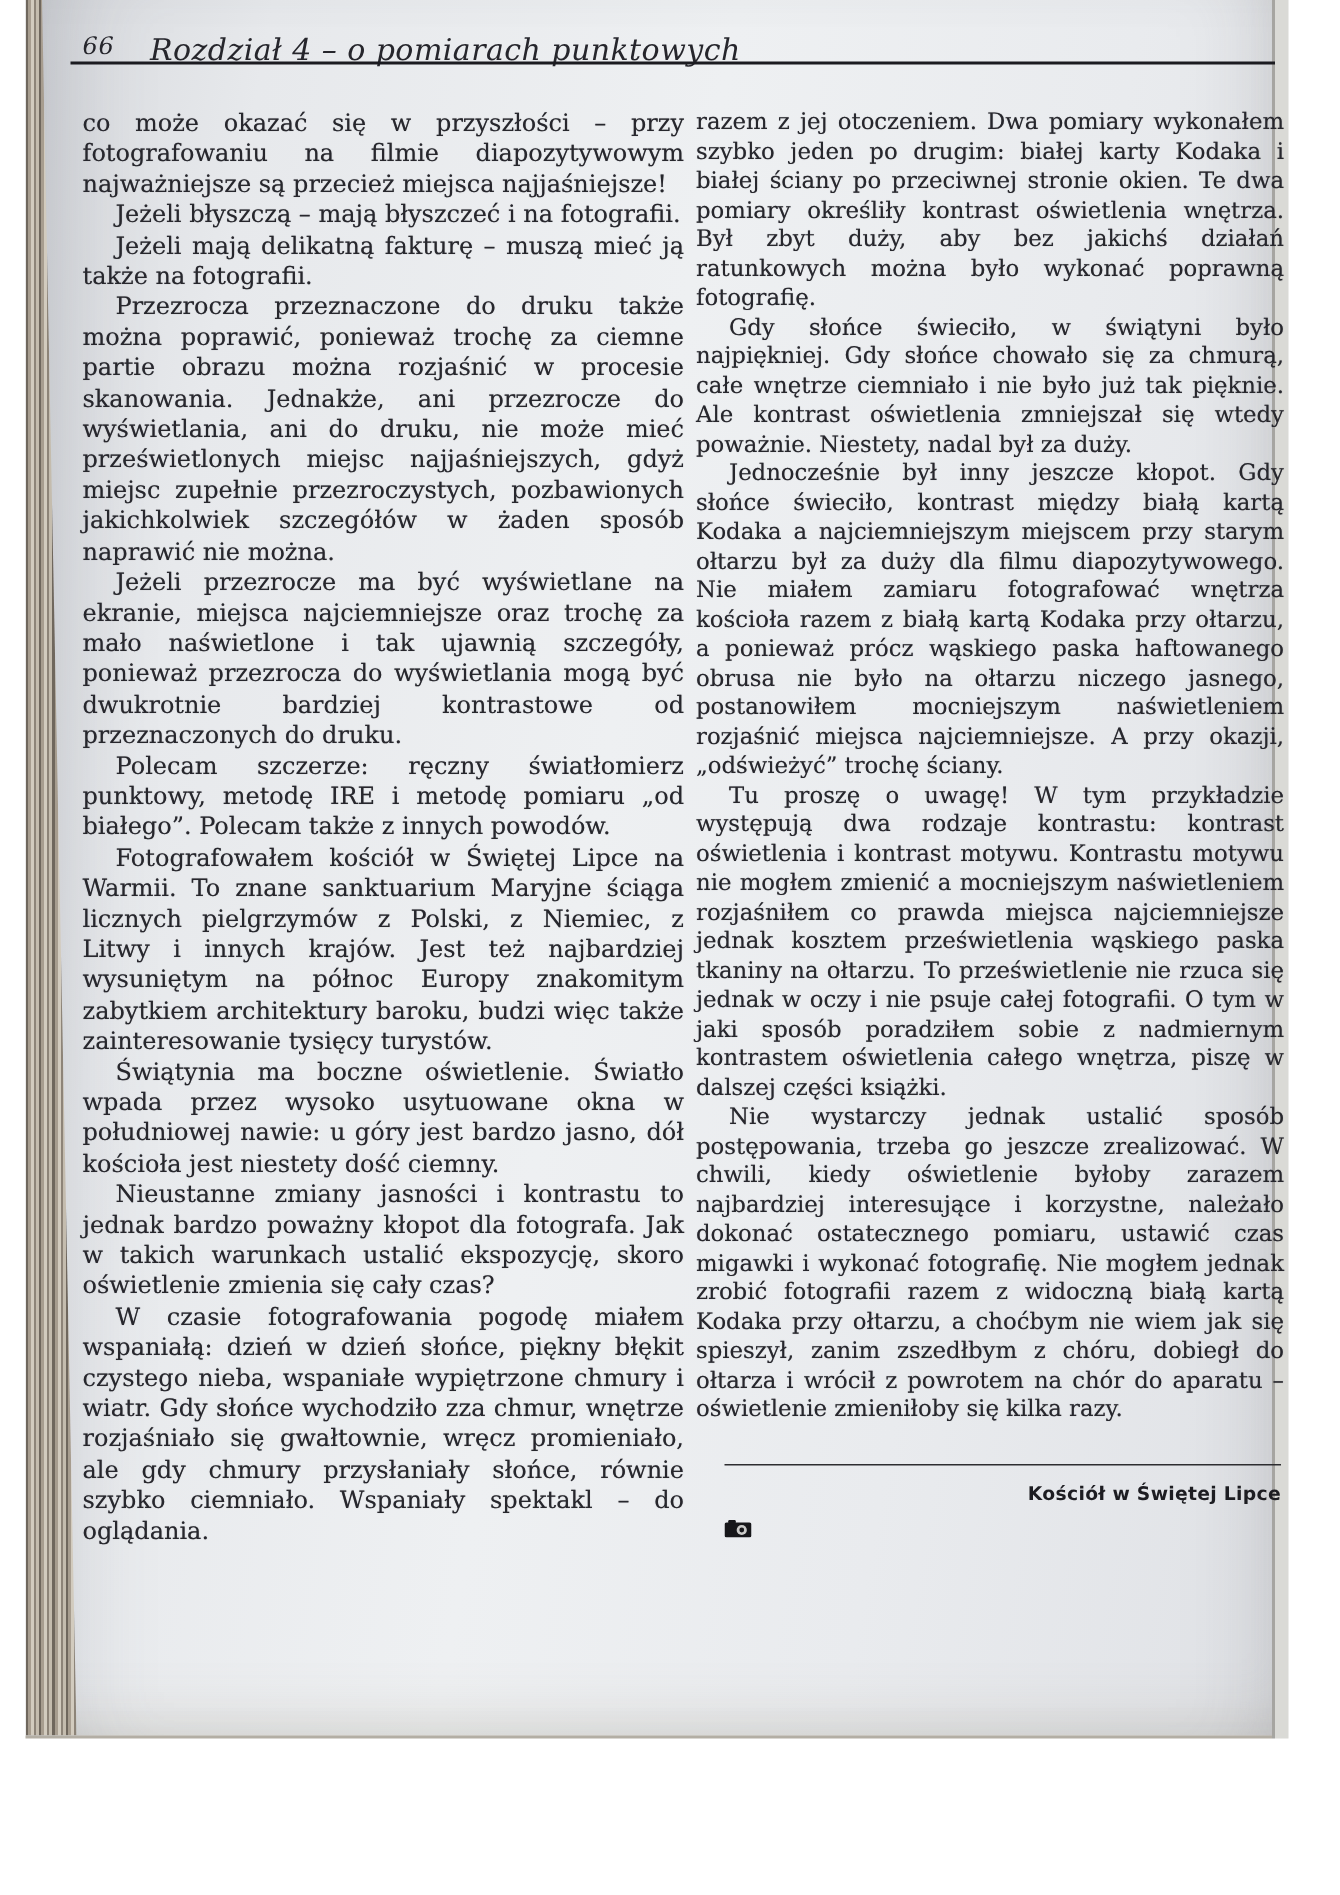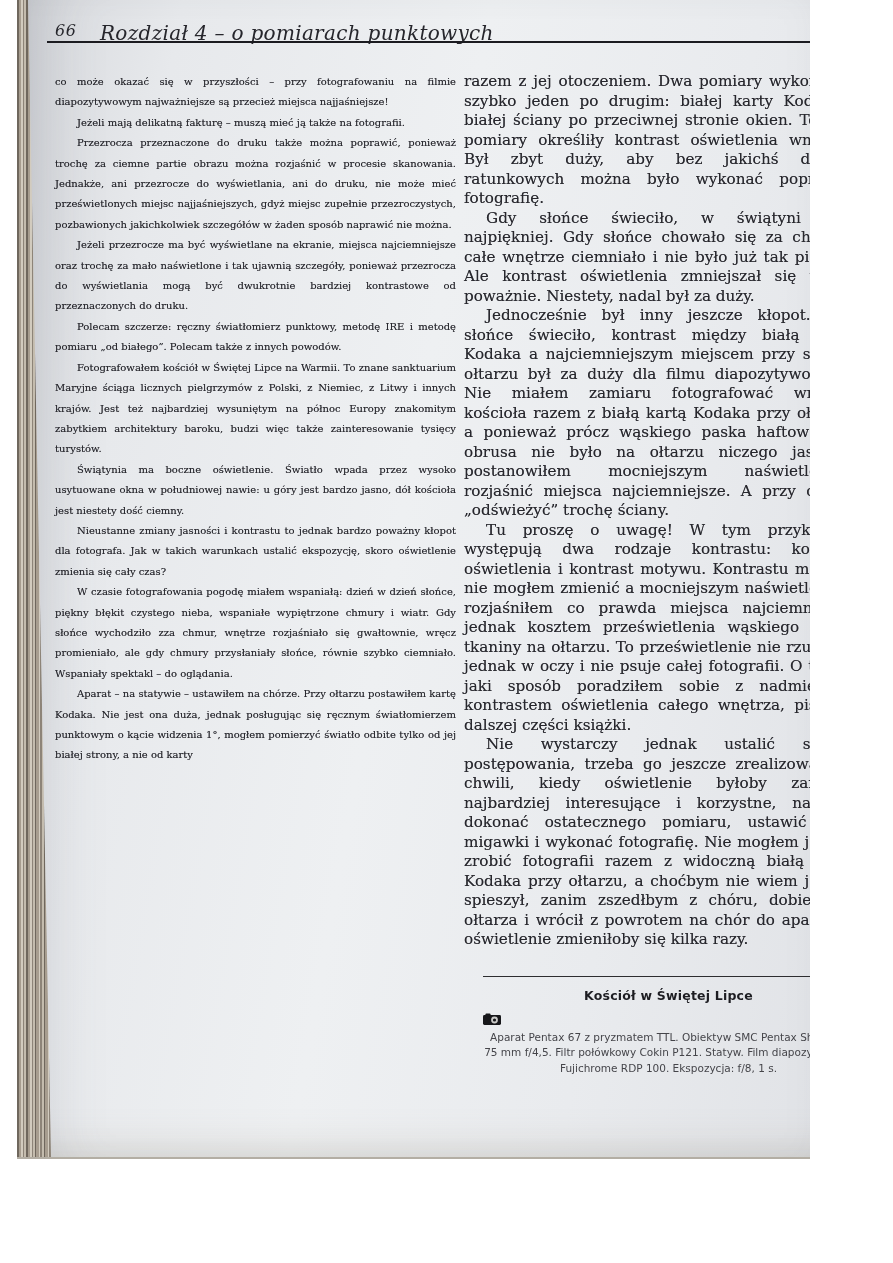--- a/index.html
+++ b/index.html
@@ -1,17 +1,17 @@
 <!DOCTYPE html>
 <html lang="pl"><head>
 <meta charset="utf-8">
 <style>
   html,body{margin:0;padding:0;background:#ffffff;}
   .canvas{
-    position:relative;width:810px;height:1263px;background:#ffffff;overflow:hidden;
+    position:relative;width:893px;height:1263px;background:#ffffff;overflow:hidden;
     font-family:"DejaVu Serif", serif;
   }
   
   .paper{
     position:absolute;left:17px;top:0;width:831px;height:1157px;
     background:linear-gradient(100deg,#d7d9dd 0%,#e7e9ec 16%,#eef0f2 46%,#e9ebee 72%,#e0e2e6 100%);
     box-shadow:
       inset 70px 0 70px -55px rgba(90,95,105,.28),
       inset -45px 0 55px -42px rgba(125,125,128,.30),
       inset 0 -34px 44px -32px rgba(150,138,118,.30);
@@ -39,29 +39,29 @@
     color:#26262c;letter-spacing:.3px;
   }
   .header-rule{position:absolute;left:47px;top:41px;width:803px;height:2px;background:#1b1b20;}
 
   
   .col{
     position:absolute;top:72px;color:#27272d;
     text-align:justify;text-shadow:0 0 .5px rgba(40,40,48,.55);
     hyphens:auto;-webkit-hyphens:auto;
   }
-  .col-left{left:55px;width:401px;font-size:10px;line-height:20.4px;}
+  .col-left{left:55px;width:401px;font-size:16px;line-height:20.4px;}
   .col-right{left:464px;width:392px;font-size:15.2px;line-height:19.5px;}
   .col p{margin:0;text-indent:22px;}
   .col p:first-child{text-indent:0;}
 
   
   .caption{
     margin:26px 0 4px 19px;width:371px;
-    font-family:"DejaVu Sans", sans-serif;text-align:center;text-shadow:none;
+    font-family:"DejaVu Sans", sans-serif;text-align:right;text-shadow:none;
   }
   .caption-rule{width:100%;height:1.5px;background:#2d2d30;}
   .caption-title{margin-top:9px;font-size:12.5px;font-weight:bold;color:#1d1d22;letter-spacing:.2px;}
   .camera-icon{display:block;margin-top:7px;width:18px;height:12px;}
   .caption-text{margin-top:5px;font-size:10.5px;line-height:15.5px;color:#45454a;text-indent:0;}
 </style>
 </head>
 <body>
 
 <div class="canvas">
@@ -71,46 +71,45 @@
   </div>
   <div class="page-edge-line"></div>
   <div class="under-page"></div>
 
   <div class="header-num">66</div>
   <div class="header-title">Rozdział 4 – o  pomiarach punktowych</div>
   <div class="header-rule"></div>
 
   <div class="col col-left">
       <p>co może okazać się w przyszłości – przy fotografowaniu na filmie diapozytywowym najważniejsze są przecież miejsca najjaśniejsze!</p>
+      <p>Jeżeli błyszczą – mają błyszczeć i na fotografii.</p>
       <p>Jeżeli mają delikatną fakturę – muszą mieć ją także na fotografii.</p>
       <p>Przezrocza przeznaczone do druku także można poprawić, ponieważ trochę za ciemne partie obrazu można rozjaśnić w procesie skanowania. Jednakże, ani przezrocze do wyświetlania, ani do druku, nie może mieć prześwietlonych miejsc najjaśniejszych, gdyż miejsc zupełnie przezroczystych, pozbawionych jakichkolwiek szczegółów w żaden sposób naprawić nie można.</p>
       <p>Jeżeli przezrocze ma być wyświetlane na ekranie, miejsca najciemniejsze oraz trochę za mało naświetlone i tak ujawnią szczegóły, ponieważ przezrocza do wyświetlania mogą być dwukrotnie bardziej kontrastowe od przeznaczonych do druku.</p>
       <p>Polecam szczerze: ręczny światłomierz punktowy, metodę IRE i metodę pomiaru „od białego”. Polecam także z innych powodów.</p>
       <p>Fotografowałem kościół w Świętej Lipce na Warmii. To znane sanktuarium Maryjne ściąga licznych pielgrzymów z Polski, z Niemiec, z Litwy i innych krajów. Jest też najbardziej wysuniętym na północ Europy znakomitym zabytkiem architektury baroku, budzi więc także zainteresowanie tysięcy turystów.</p>
       <p>Świątynia ma boczne oświetlenie. Światło wpada przez wysoko usytuowane okna w południowej nawie: u góry jest bardzo jasno, dół kościoła jest niestety dość ciemny.</p>
       <p>Nieustanne zmiany jasności i kontrastu to jednak bardzo poważny kłopot dla fotografa. Jak w takich warunkach ustalić ekspozycję, skoro oświetlenie zmienia się cały czas?</p>
       <p>W czasie fotografowania pogodę miałem wspaniałą: dzień w dzień słońce, piękny błękit czystego nieba, wspaniałe wypiętrzone chmury i wiatr. Gdy słońce wychodziło zza chmur, wnętrze rozjaśniało się gwałtownie, wręcz promieniało, ale gdy chmury przysłaniały słońce, równie szybko ciemniało. Wspaniały spektakl – do oglądania.</p>
-      <p>Aparat – na statywie – ustawiłem na chórze. Przy ołtarzu postawiłem kartę Kodaka. Nie jest ona duża, jednak posługując się ręcznym światłomierzem punktowym o kącie widzenia 1°, mogłem pomierzyć światło odbite tylko od jej białej strony, a nie od karty</p>
     </div>
 
   <div class="col col-right">
     <div>
         <p>razem z jej otoczeniem. Dwa pomiary wykonałem szybko jeden po drugim: białej karty Kodaka i białej ściany po przeciwnej stronie okien. Te dwa pomiary określiły kontrast oświetlenia wnętrza. Był zbyt duży, aby bez jakichś działań ratunkowych można było wykonać poprawną fotografię.</p>
         <p>Gdy słońce świeciło, w świątyni było najpiękniej. Gdy słońce chowało się za chmurą, całe wnętrze ciemniało i nie było już tak pięknie. Ale kontrast oświetlenia zmniejszał się wtedy poważnie. Niestety, nadal był za duży.</p>
         <p>Jednocześnie był inny jeszcze kłopot. Gdy słońce świeciło, kontrast między białą kartą Kodaka a najciemniejszym miejscem przy starym ołtarzu był za duży dla filmu diapozytywowego. Nie miałem zamiaru fotografować wnętrza kościoła razem z białą kartą Kodaka przy ołtarzu, a ponieważ prócz wąskiego paska haftowanego obrusa nie było na ołtarzu niczego jasnego, postanowiłem mocniejszym naświetleniem rozjaśnić miejsca najciemniejsze. A przy okazji, „odświeżyć” trochę ściany.</p>
         <p>Tu proszę o uwagę! W tym przykładzie występują dwa rodzaje kontrastu: kontrast oświetlenia i kontrast motywu. Kontrastu motywu nie mogłem zmienić a mocniejszym naświetleniem rozjaśniłem co prawda miejsca najciemniejsze jednak kosztem prześwietlenia wąskiego paska tkaniny na ołtarzu. To prześwietlenie nie rzuca się jednak w oczy i nie psuje całej fotografii. O tym w jaki sposób poradziłem sobie z nadmiernym kontrastem oświetlenia całego wnętrza, piszę w dalszej części książki.</p>
         <p>Nie wystarczy jednak ustalić sposób postępowania, trzeba go jeszcze zrealizować. W chwili, kiedy oświetlenie byłoby zarazem najbardziej interesujące i korzystne, należało dokonać ostatecznego pomiaru, ustawić czas migawki i wykonać fotografię. Nie mogłem jednak zrobić fotografii razem z widoczną białą kartą Kodaka przy ołtarzu, a choćbym nie wiem jak się spieszył, zanim zszedłbym z chóru, dobiegł do ołtarza i wrócił z powrotem na chór do aparatu – oświetlenie zmieniłoby się kilka razy.</p>
       </div>
 
     <div class="caption">
       <div class="caption-rule"></div>
       <div class="caption-title">Kościół w Świętej Lipce</div>
       <svg class="camera-icon" viewBox="0 0 18 12" xmlns="http://www.w3.org/2000/svg">
         <rect x="0" y="2" width="18" height="10" rx="1.4" fill="#17171a"></rect>
         <rect x="2.5" y="0.4" width="5" height="3" rx="0.8" fill="#17171a"></rect>
         <circle cx="11.5" cy="7" r="3.4" fill="#cbcbc9"></circle>
         <circle cx="11.5" cy="7" r="1.6" fill="#17171a"></circle>
       </svg>
-      <div class="caption-text">Aparat  Pentax 67 z pryzmatem TTL. Obiektyw SMC Pentax Shift 6x7 75 mm f/4,5. Filtr połówkowy Cokin P121. Statyw. Film diapozytywowy Fujichrome RDP 100. Ekspozycja: f/8, 1 s.</div>
     </div>
   </div>
 
 </div>
 
 </body></html>

